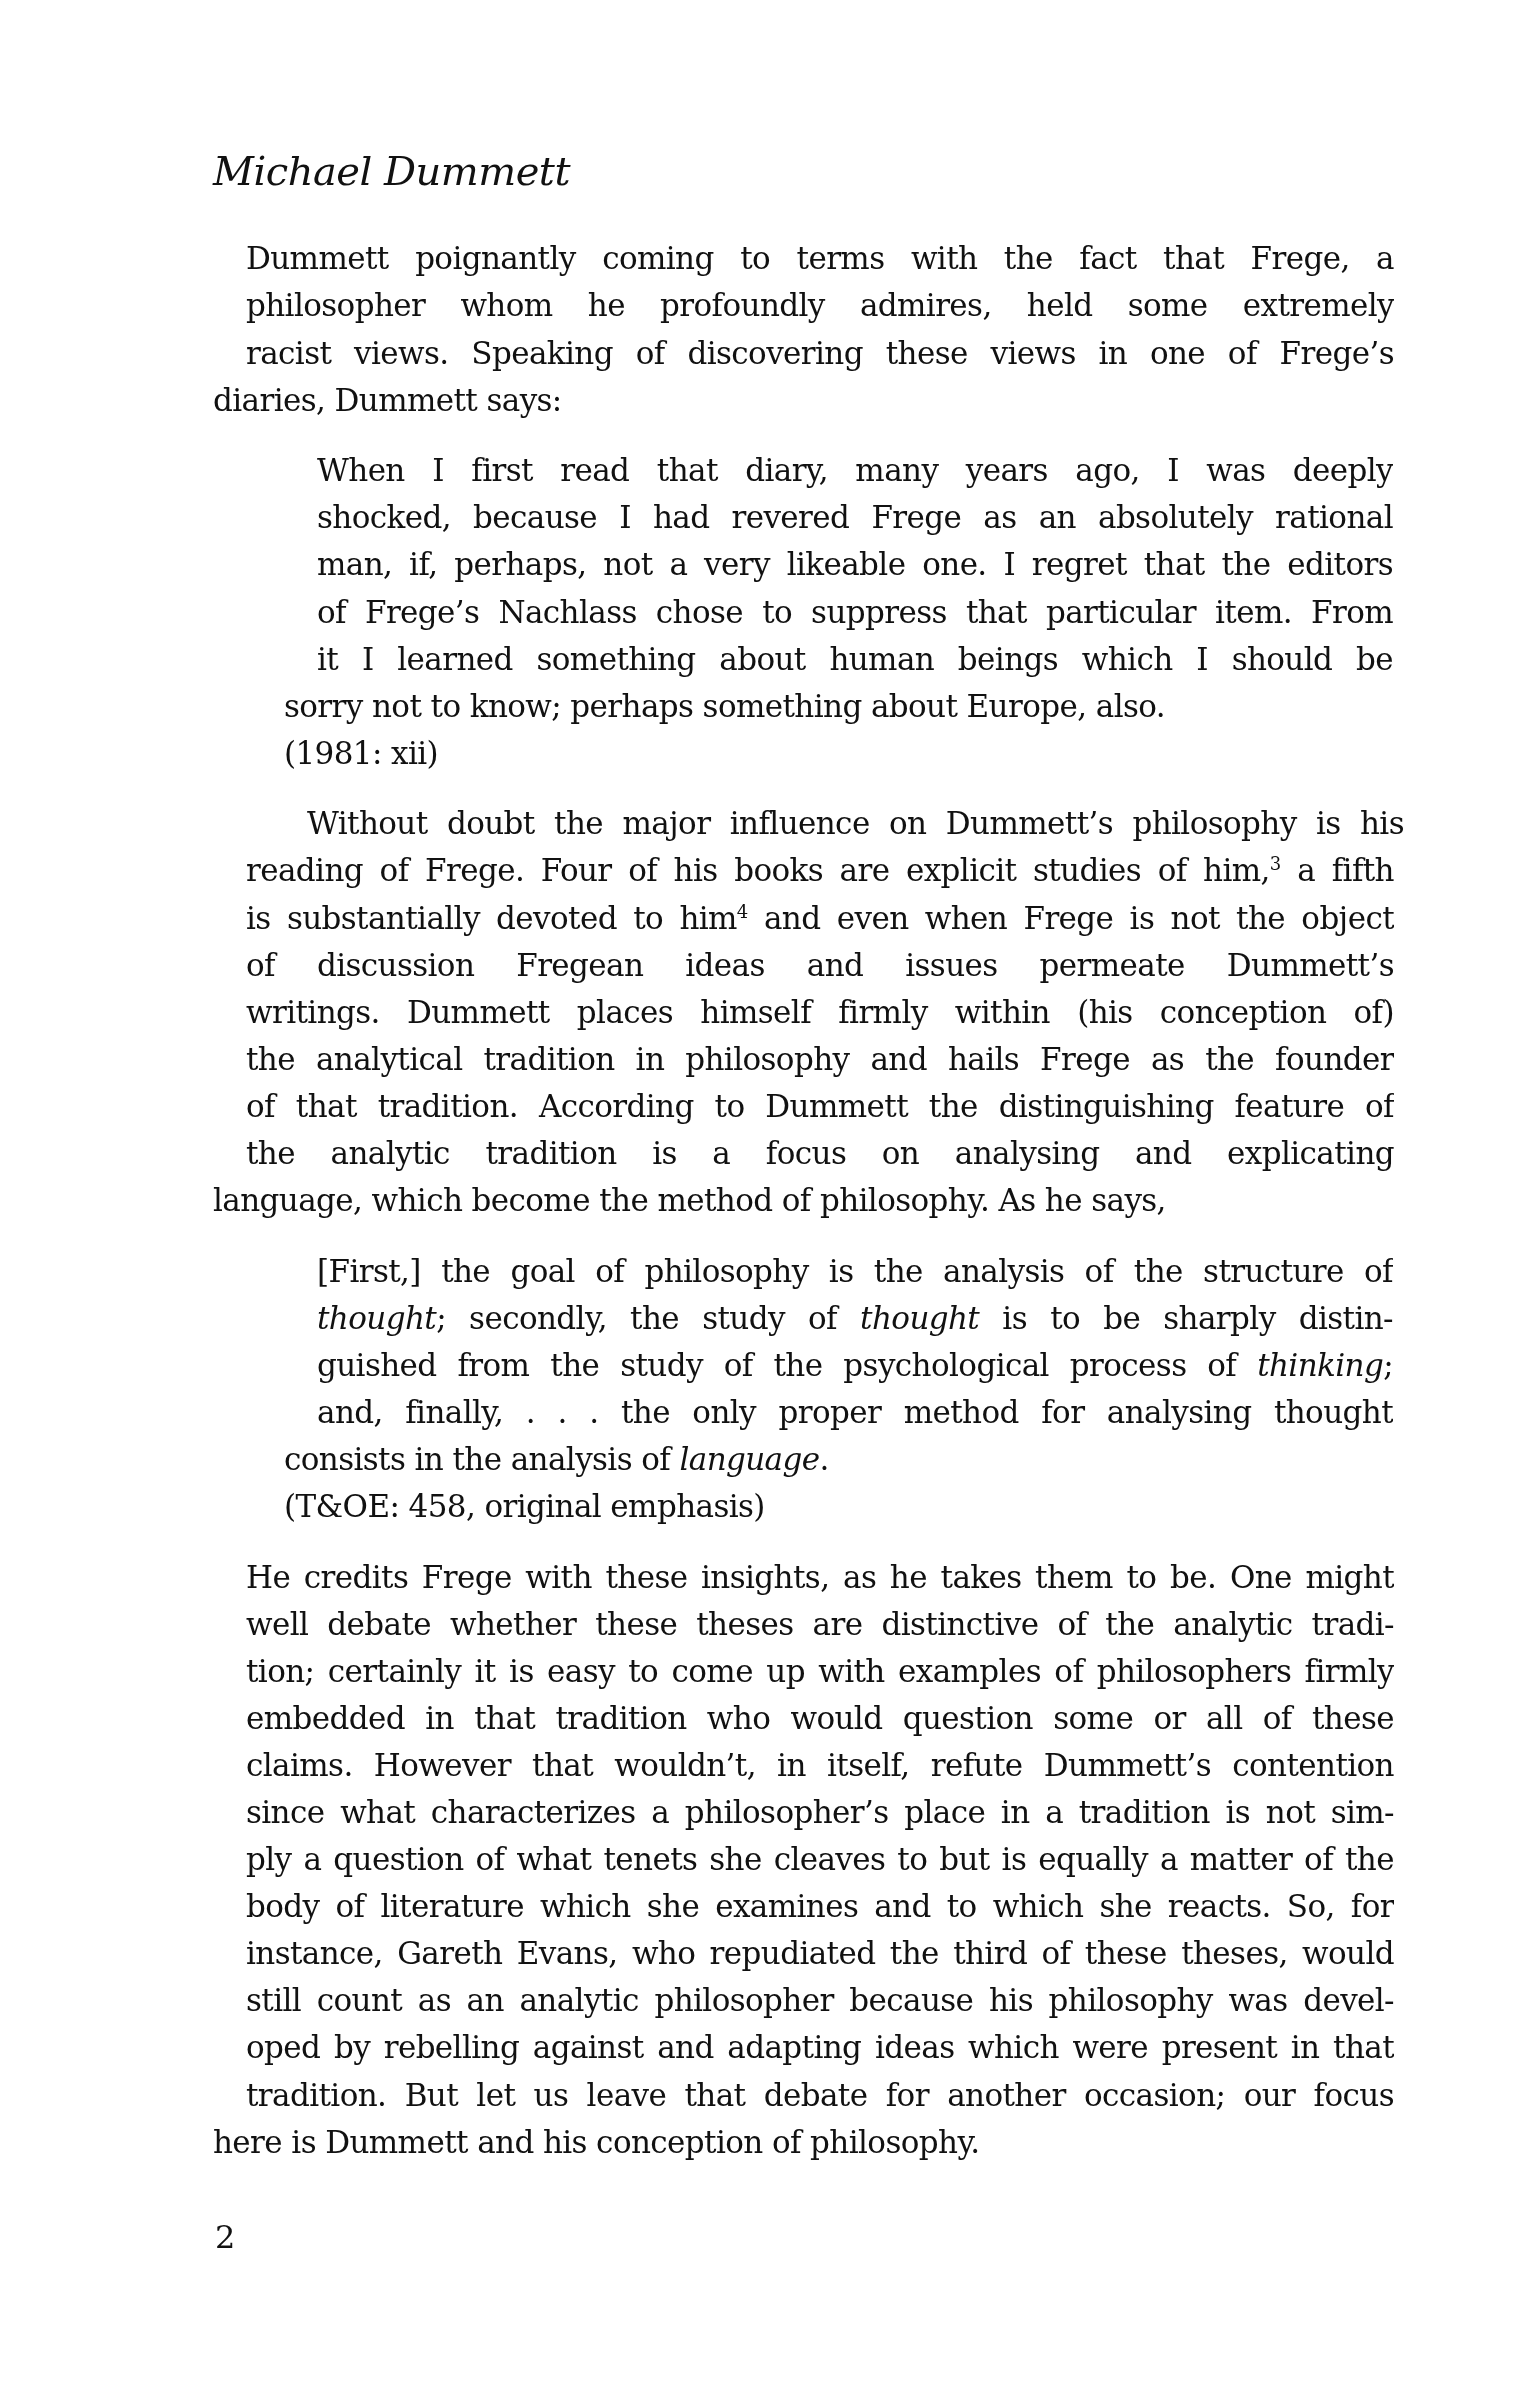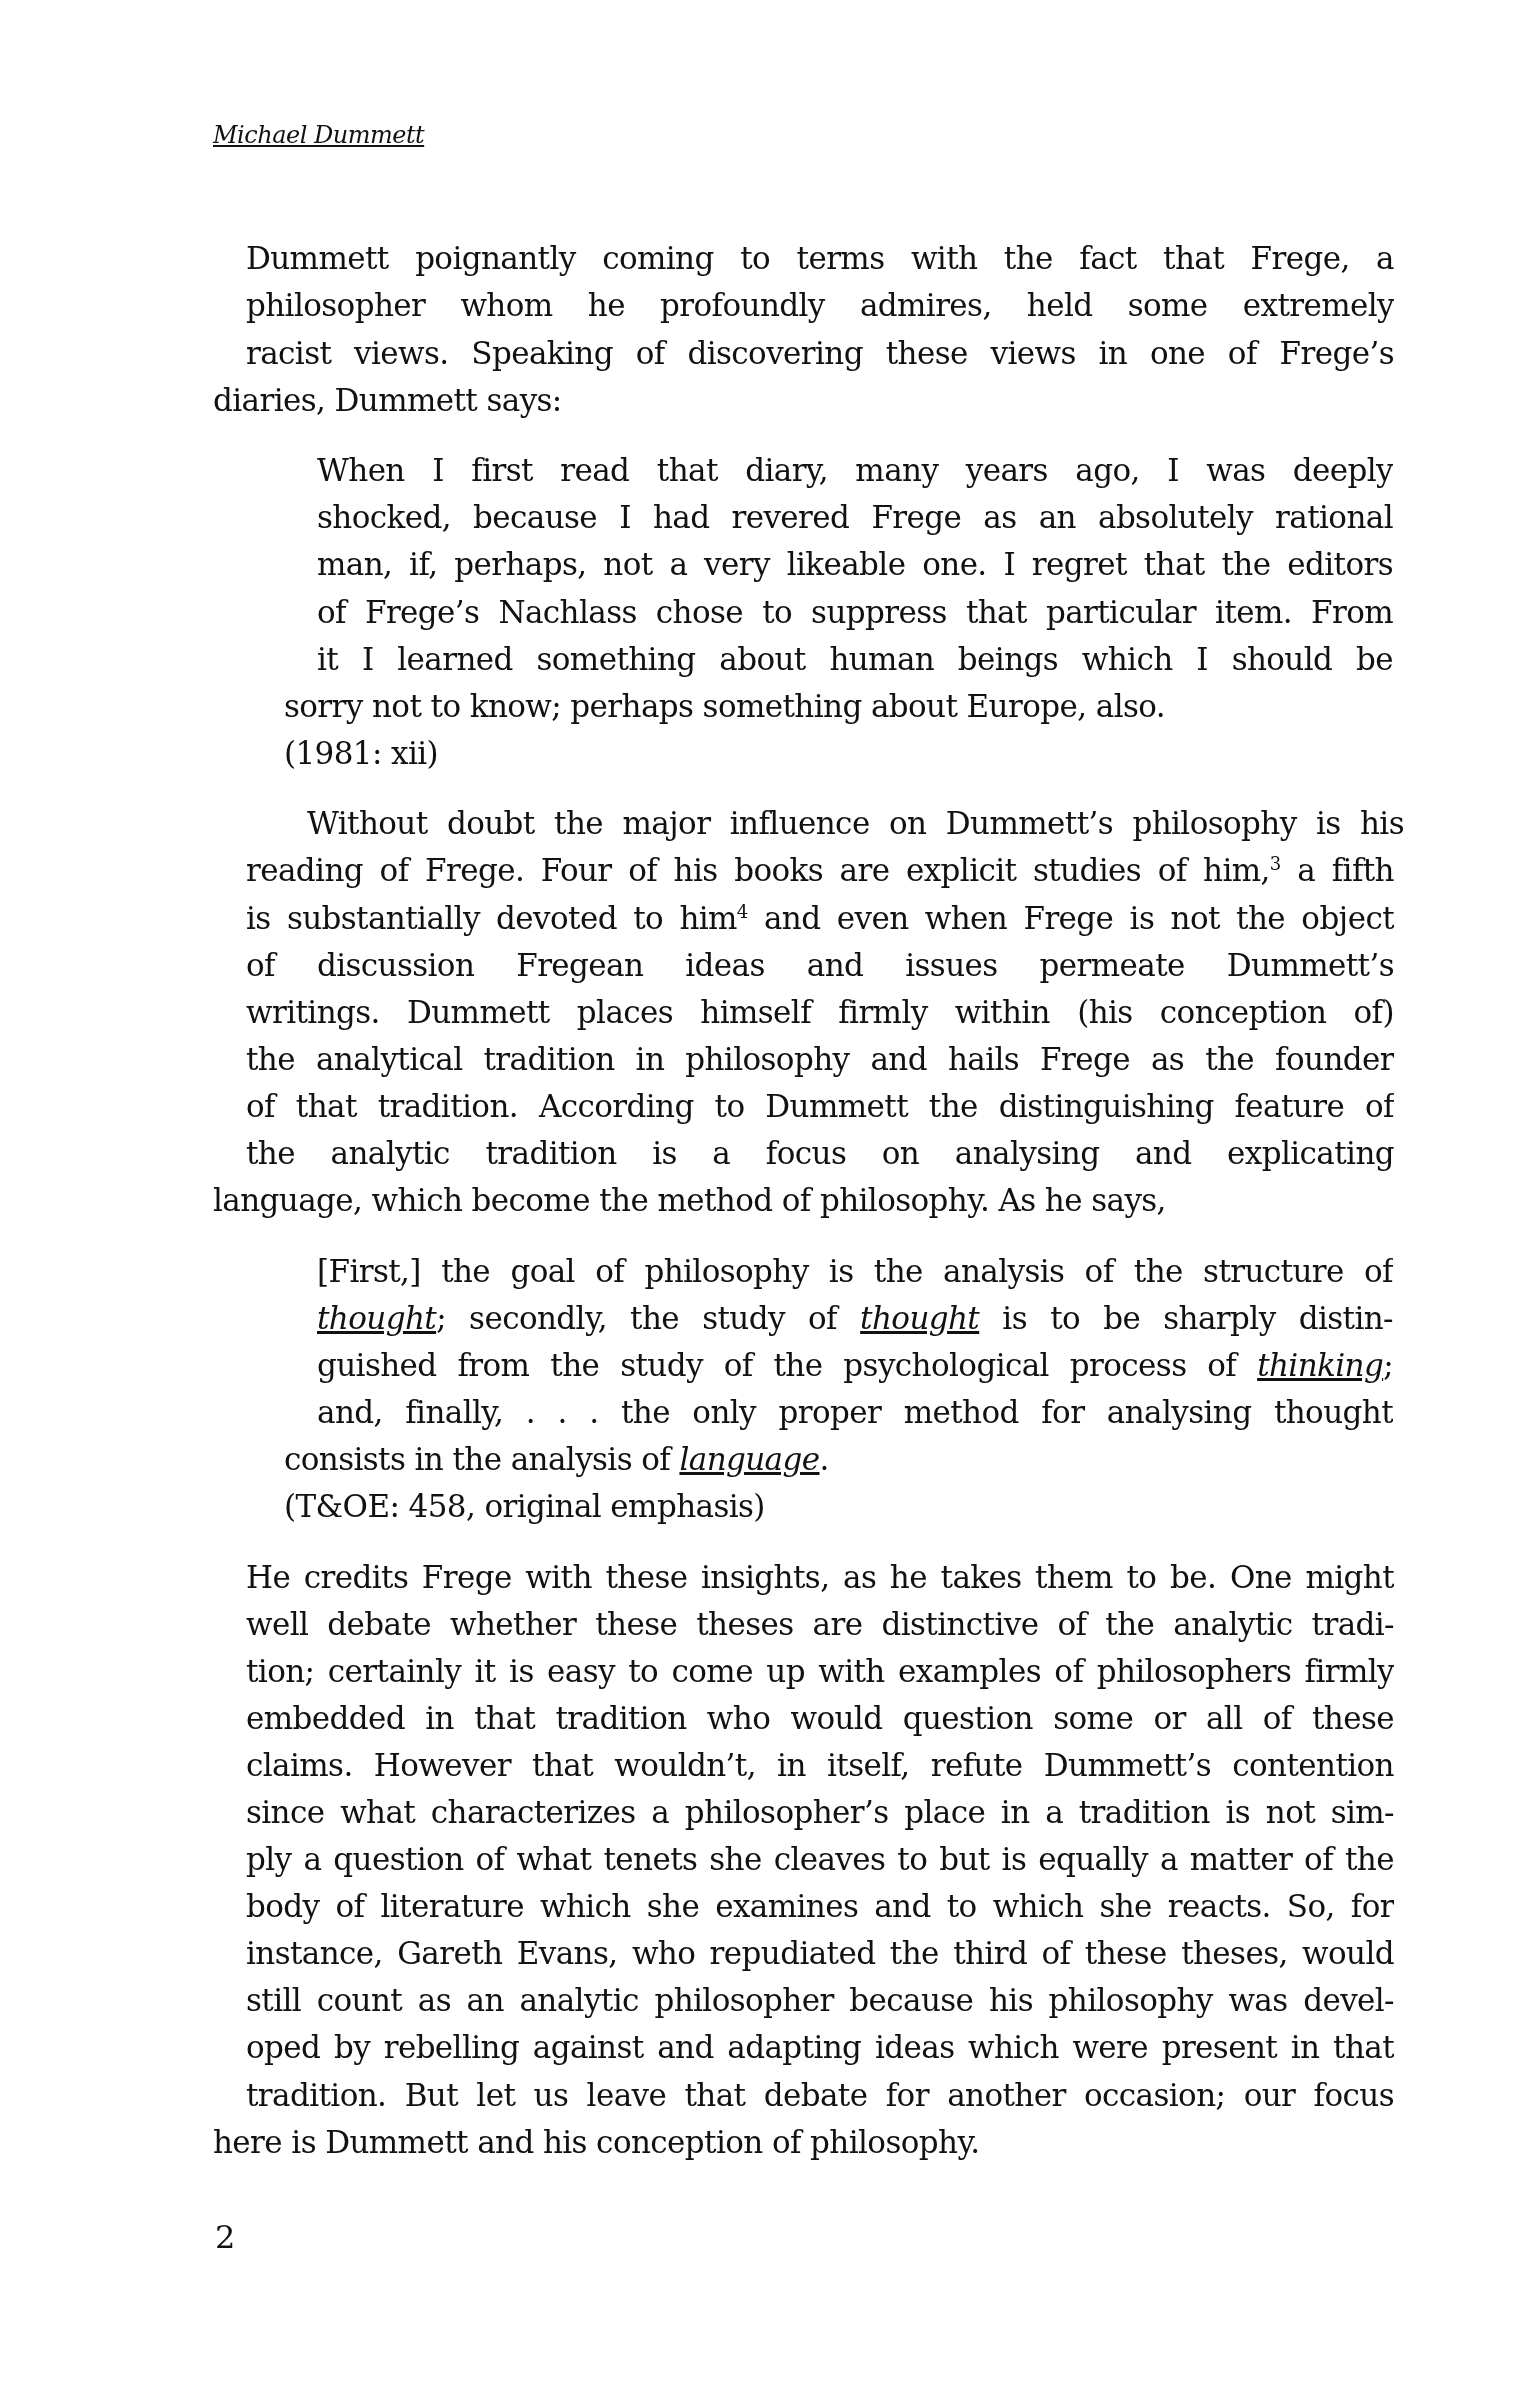--- a/index.html
+++ b/index.html
@@ -1,29 +1,29 @@
 <!DOCTYPE html>
 <html style="font-size:15px"><head>
 <meta charset="utf-8">
 <style>
   html, body { margin:0; padding:0; background:#ffffff; }
   body { width:1535px; height:2402px; position:relative; overflow:hidden;
          font-family:"DejaVu Serif","Liberation Serif",serif; color:#111; }
   .page { position:absolute; left:0; top:0; width:1535px; height:2402px; }
-  .running-head { position:absolute; left:213px; top:121px; font-style:italic;
-         font-size:24px; letter-spacing:-0.5px;text-decoration:underline; }
+  .running-head { position:absolute; left:213px; top:148px; font-style:italic;
+         font-size:40px; letter-spacing:-0.5px; }
   .line { position:absolute; height:47px; line-height:47px; font-size:31px;
           white-space:nowrap; letter-spacing:-0.6px; }
   .line.full { text-align:justify; text-align-last:justify; white-space:normal; overflow:hidden;margin-left:33px; }
   .body-line { left:213px; width:1148px; }
   .quote-line { left:284px; width:1076px; }
   .cite { text-align:left; }
   sup { font-size:18px; line-height:0; vertical-align:super; }
   .pagenum { position:absolute; left:215px; top:2218px; font-size:32px; }
-  em { font-style:italic;text-decoration:underline; }
+  em { font-style:italic; }
 </style>
 </head>
 <body>
 
 <div class="page">
   <div class="running-head">Michael Dummett</div>
 
   <div>
     <div class="line full body-line" style="top:235px">Dummett poignantly coming to terms with the fact that Frege, a</div>
     <div class="line full body-line" style="top:282px">philosopher whom he profoundly admires, held some extremely</div>

